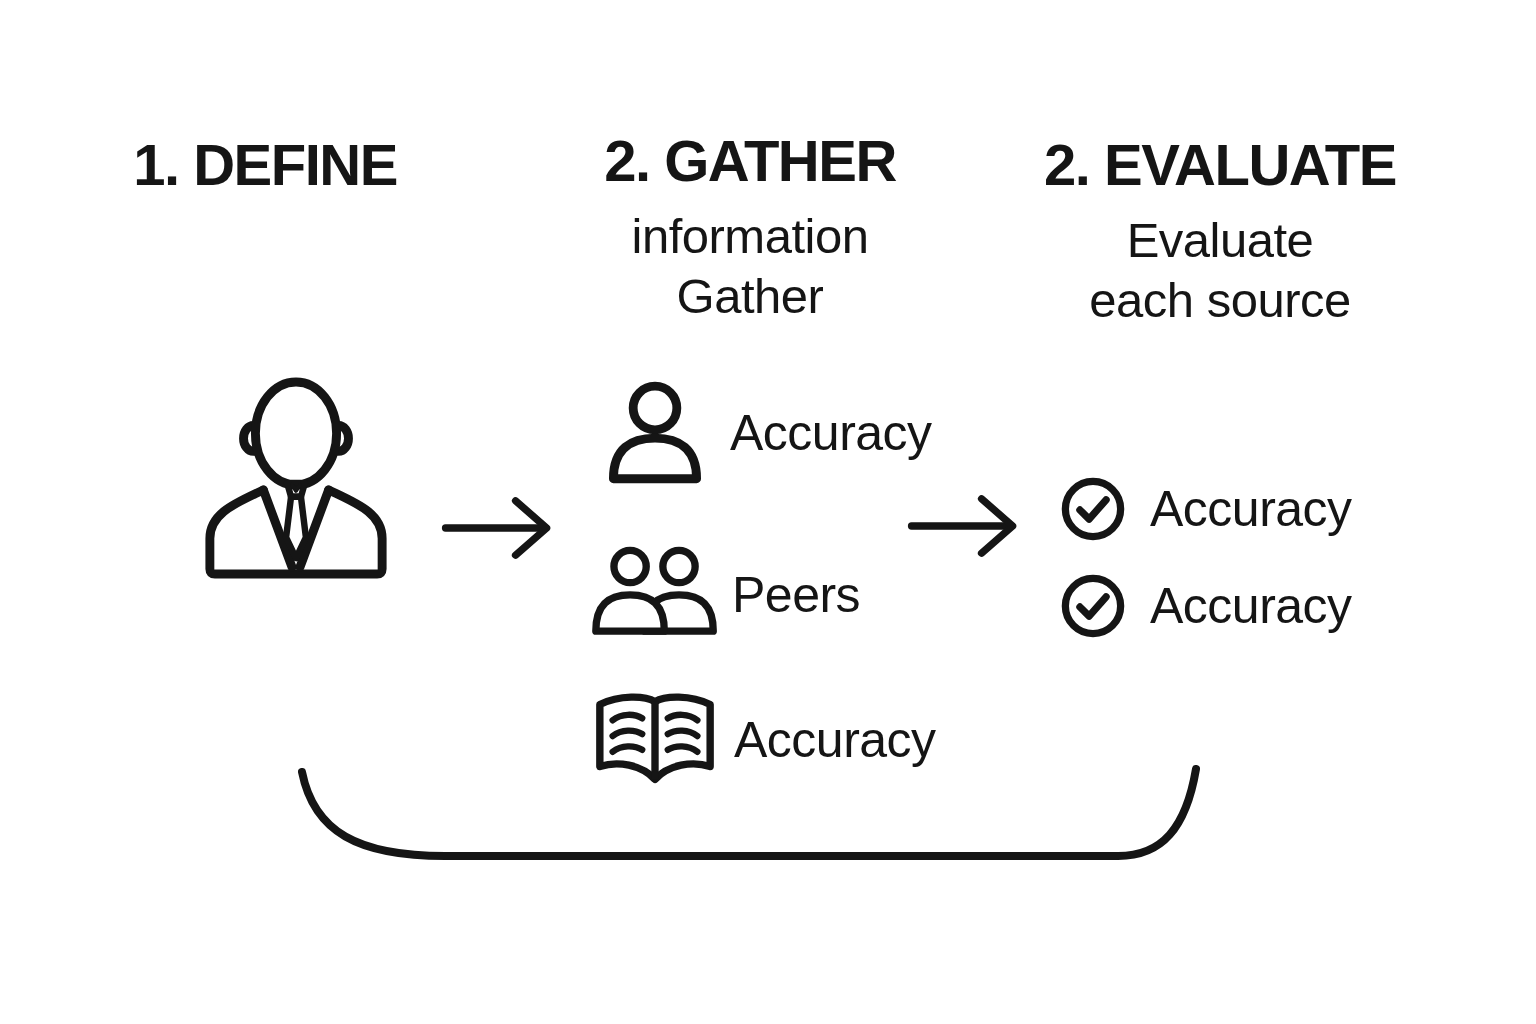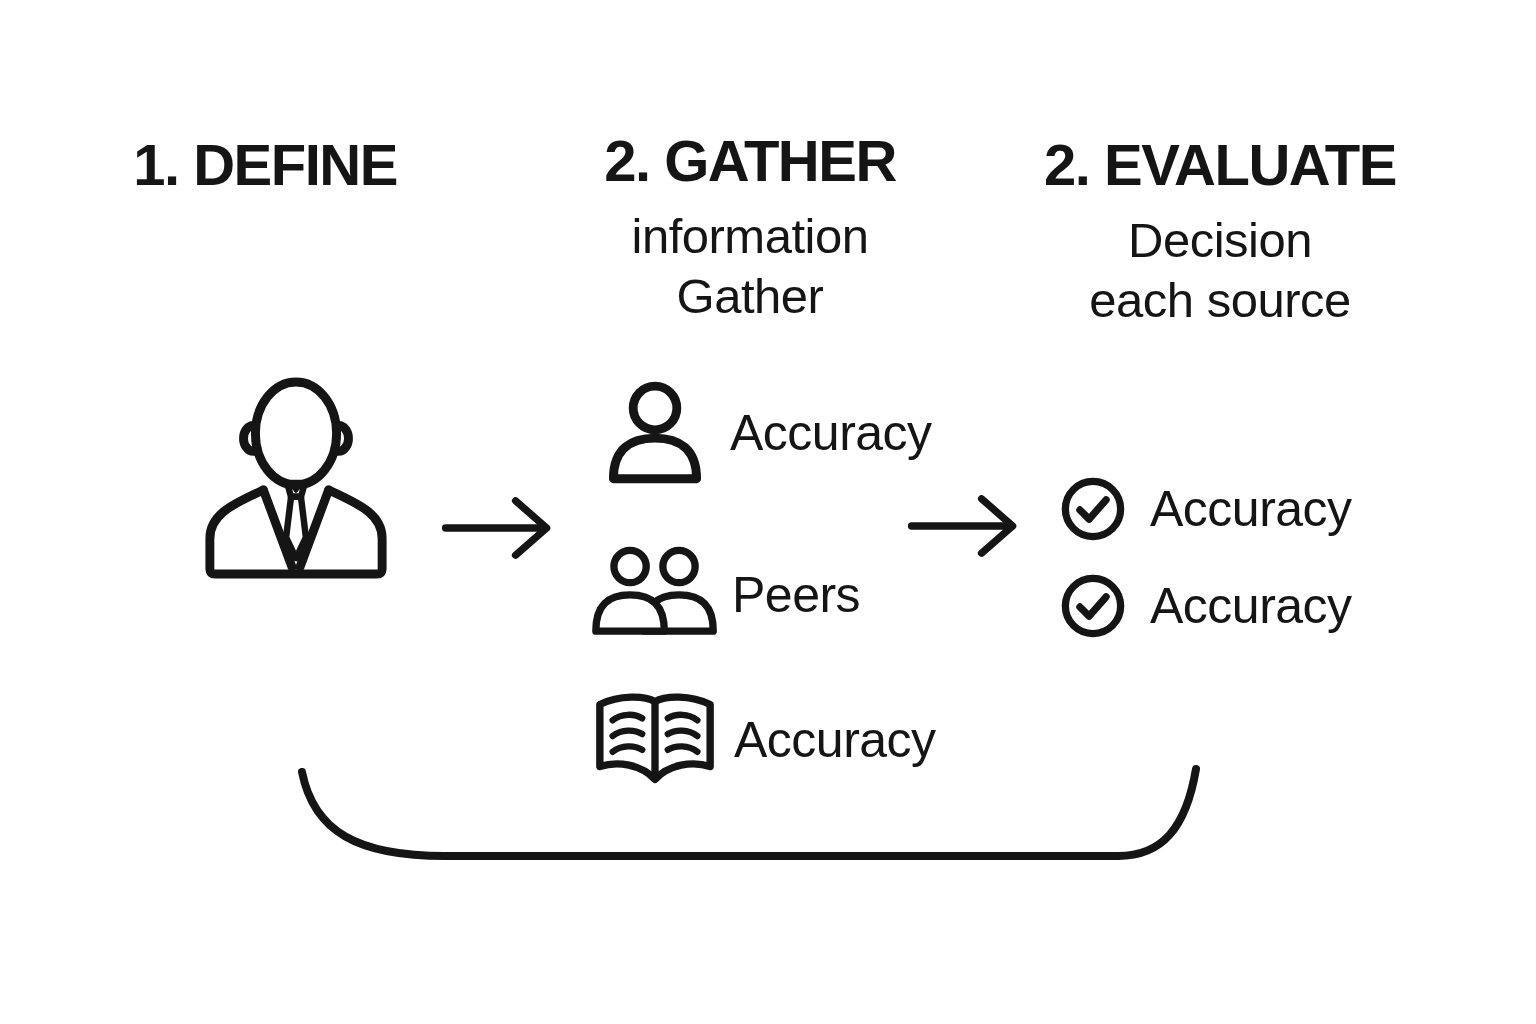--- a/index.html
+++ b/index.html
@@ -55,21 +55,21 @@
     <div class="step-title">2. GATHER</div>
     <div class="step-subtitle">
       <div>information</div>
       <div>Gather</div>
     </div>
   </div>
 
   <div class="abs step-header" style="left:988px; top:136px; width:464px;">
     <div class="step-title">2. EVALUATE</div>
     <div class="step-subtitle">
-      <div>Decision</div>
+      <div>Evaluate</div>
       <div>each source</div>
     </div>
   </div>
 
   <div class="abs icon" style="left:197px; top:376px; width:198px; height:208px;">
     <svg viewBox="0 0 200 208" fill="none" stroke="currentColor">
       <ellipse cx="57" cy="62" rx="10" ry="13" stroke-width="9"></ellipse>
       <ellipse cx="143" cy="62" rx="10" ry="13" stroke-width="9"></ellipse>
       <ellipse cx="100" cy="57" rx="41" ry="52" fill="#ffffff" stroke-width="9"></ellipse>
       <path d="M 67 114 C 40 127 13 137 13 163 L 13 194 Q 13 199 18 199 L 182 199 Q 187 199 187 194 L 187 163 C 187 137 160 127 133 114" stroke-width="9" stroke-linejoin="round" stroke-linecap="round"></path>

